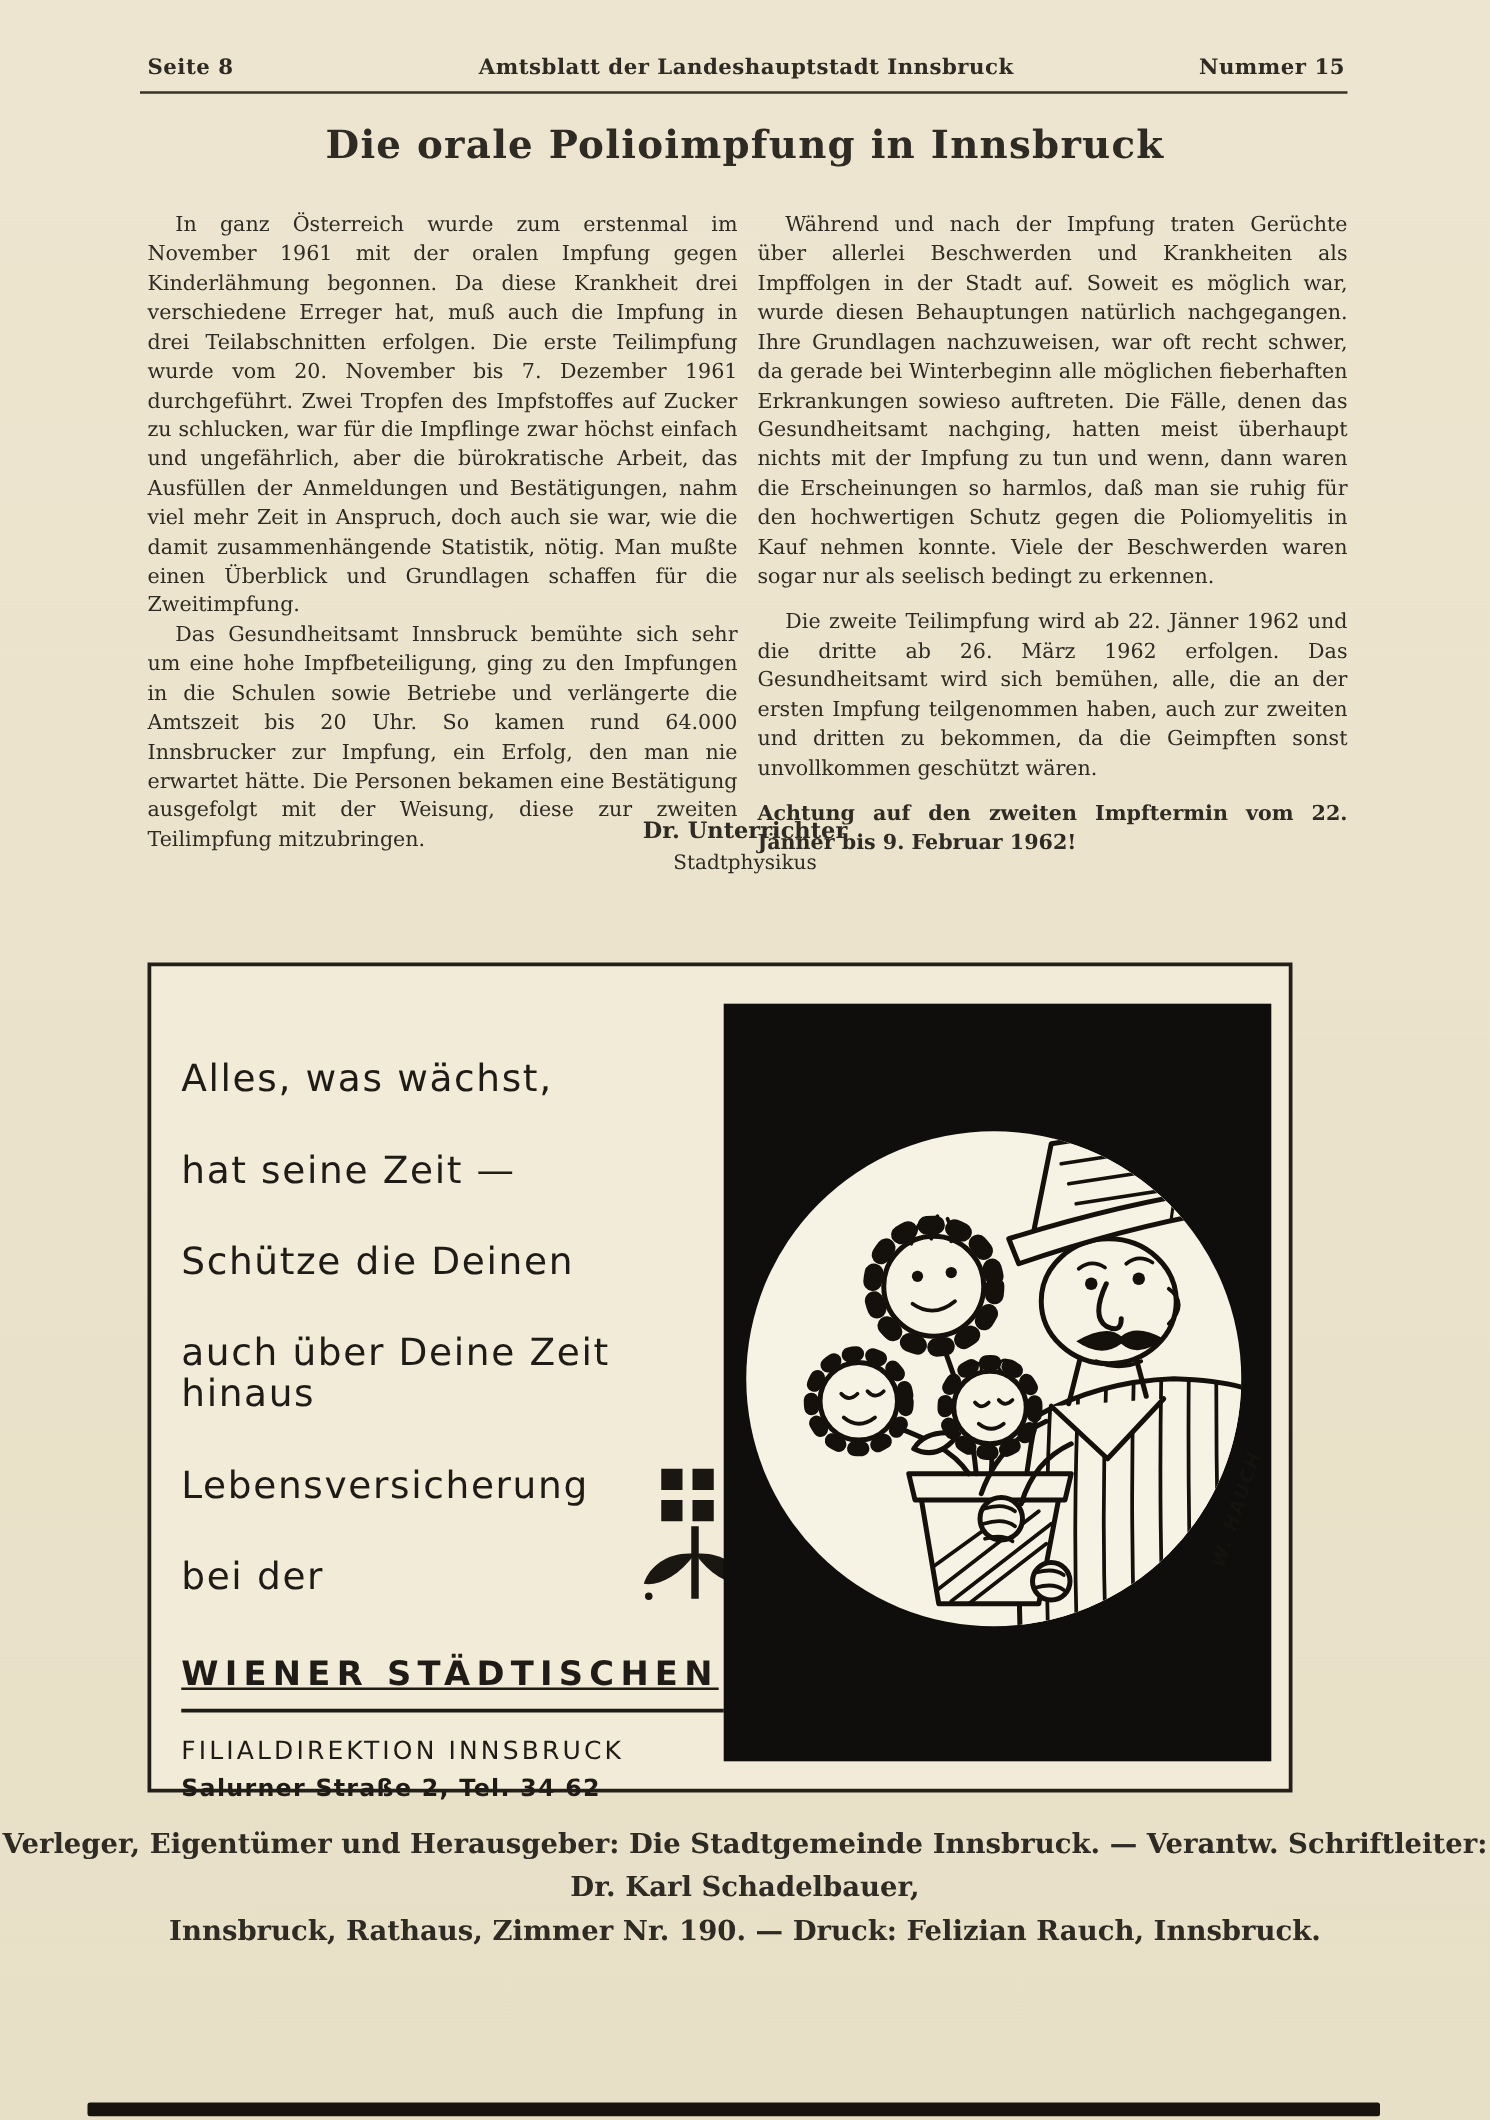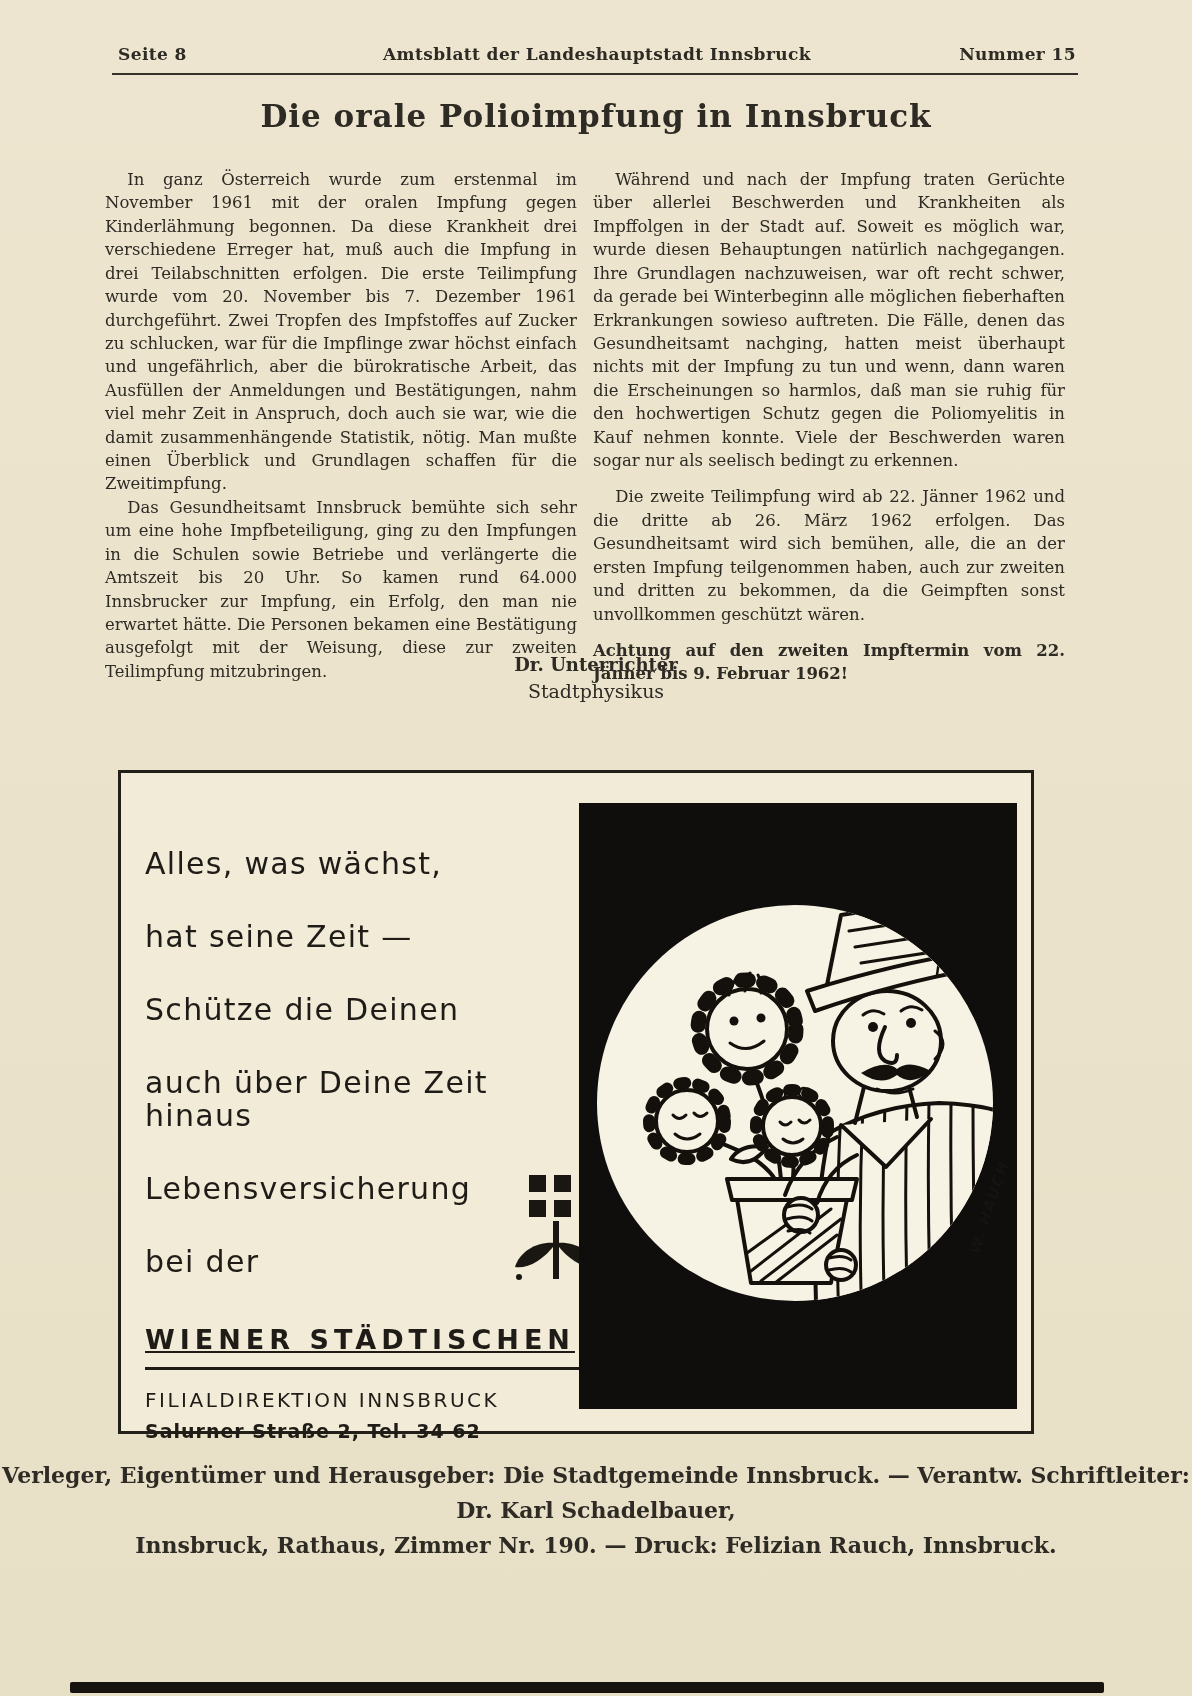--- a/index.html
+++ b/index.html
@@ -20,35 +20,35 @@
   .header-row .hl{width:190px;text-align:left;}
   .header-row .hc{flex:1;text-align:center;}
   .header-row .hr{width:190px;text-align:right;}
   .rule{position:absolute;top:73px;left:112px;width:966px;height:2px;background:#37322a;}
   
   .article-title{
     position:absolute;top:98px;left:0;width:100%;
     text-align:center;font-size:31px;font-weight:bold;letter-spacing:1px;margin:0;
   }
   .columns{
-    position:absolute;top:168px;left:105px;width:960px;
+    position:absolute;top:168px;left:118px;width:960px;
     display:flex;gap:16px;
   }
   .col{flex:1;min-width:0;}
   .col p{
     margin:0;font-size:16.5px;line-height:1.42;
     text-align:justify;text-indent:1.35em;
   }
   .col p.gap{margin-top:13px;}
   .col p.notice{font-weight:bold;text-indent:0;margin-top:13px;}
   .signature{
     position:absolute;top:652px;left:0;width:100%;text-align:center;line-height:1.45;
   }
   .signature .sig-name{font-size:18px;font-weight:bold;}
-  .signature .sig-title{font-size:19px;}
+  .signature .sig-title{font-size:16px;}
   
   .ad-box{
     position:absolute;top:770px;left:118px;width:916px;height:664px;
     border:3px solid #221f19;background:#f1ebd8;box-sizing:border-box;
   }
   .ad-left{
     position:absolute;left:24px;top:0;width:448px;
     font-family:"DejaVu Sans", sans-serif;color:#1f1c17;
     padding-top:74px;
   }

